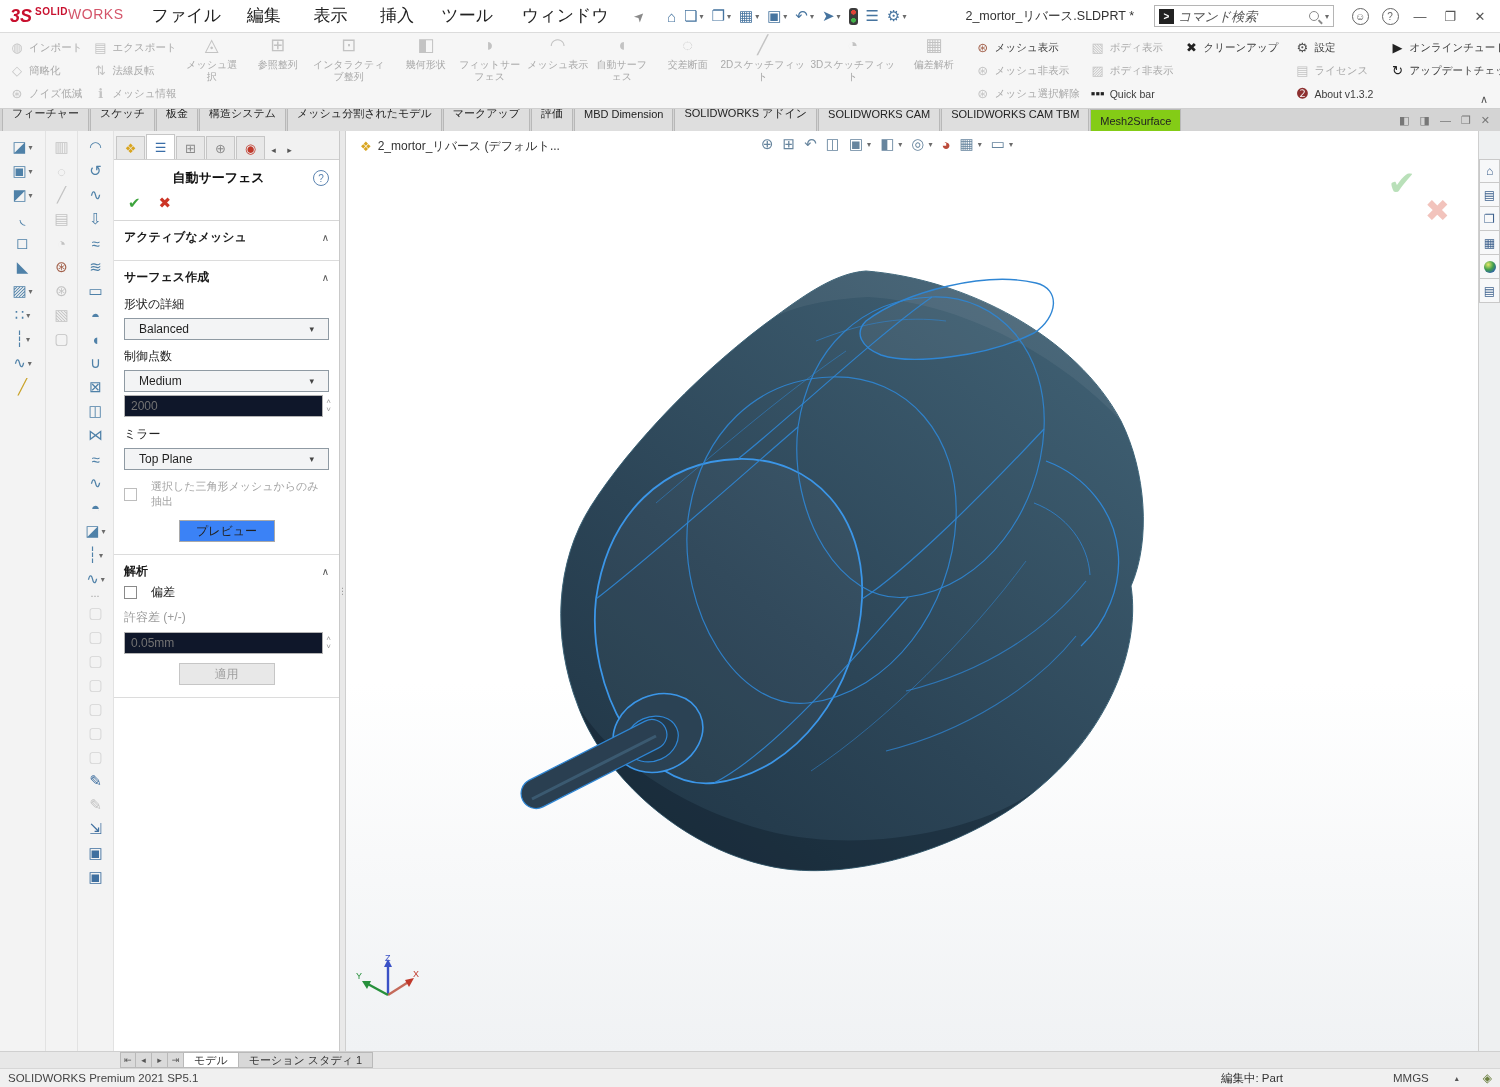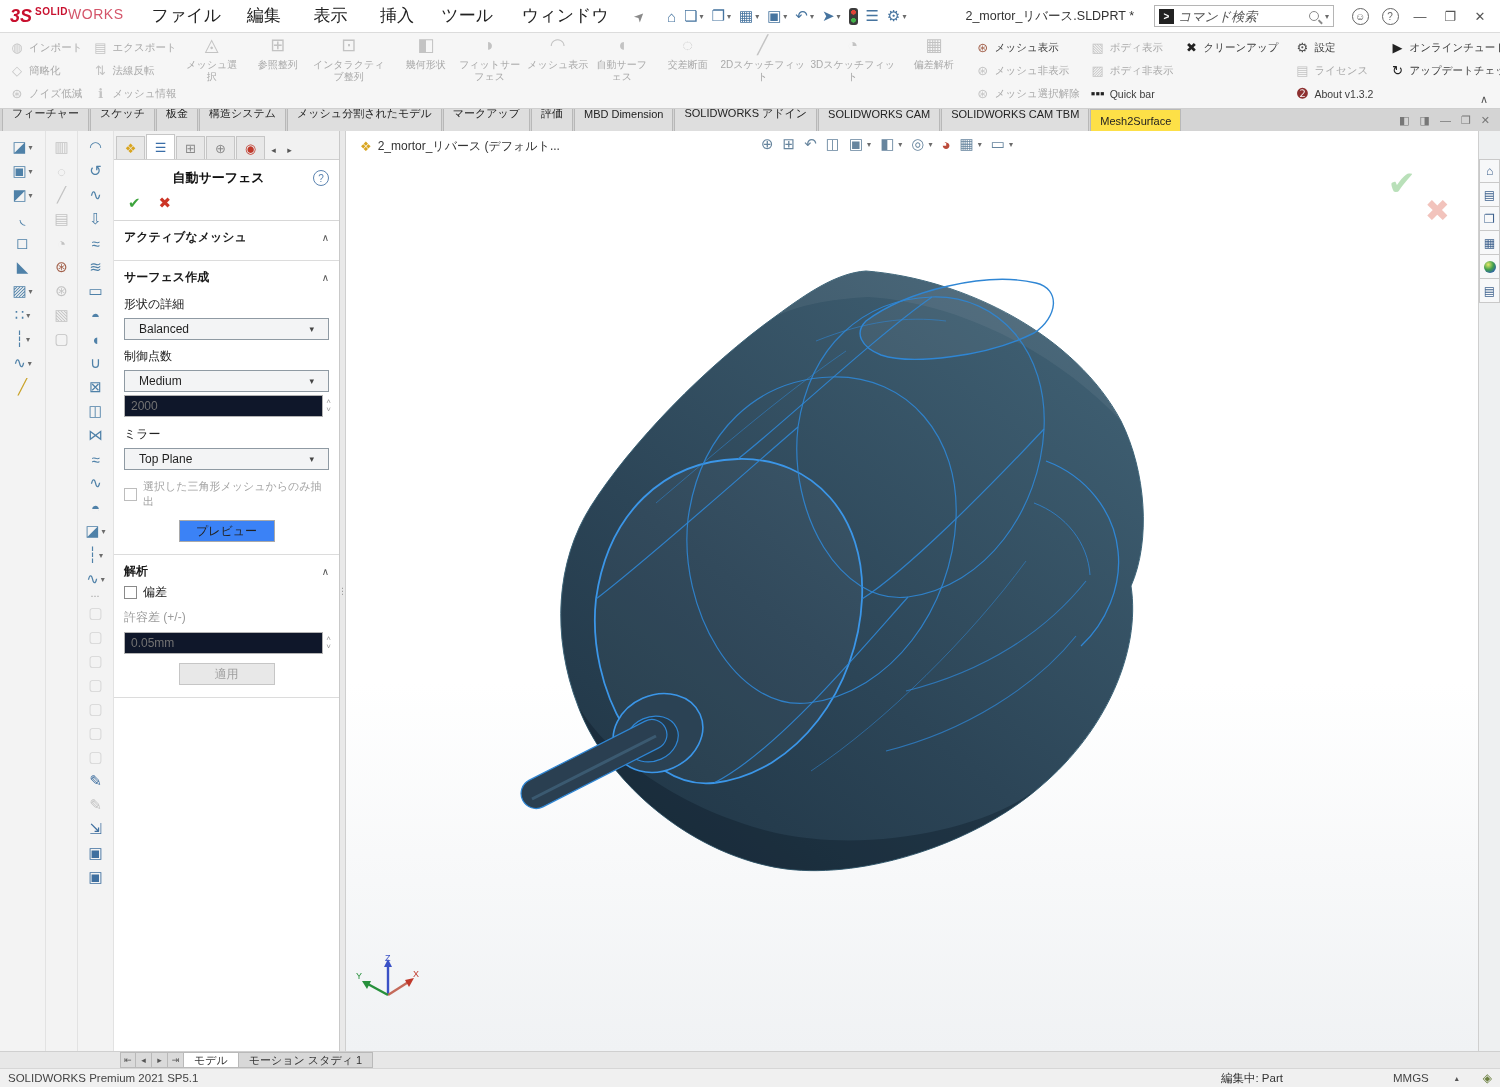--- a/index.html
+++ b/index.html
@@ -45,21 +45,21 @@
   .ric.icgear { color:#4d4d4d !important; }
   .ric.icabout { color:#8d3030 !important; }
   .rbig { width:56px; min-width:52px; display:flex; flex-direction:column; align-items:center; text-align:center; font-size:10px; line-height:11.5px; color:#3c3c3c; padding-top:4px; gap:3px; height:70px; }
   .rbig.dis { color:#a9a9a9; }
   .rbig .ric { font-size:18px; width:auto; }
   .ribbon-collapse { position:absolute; right:12px; bottom:2px; color:#555; font-size:11px; }
 
   
   .tabbar { height:22px; flex:0 0 22px; background:#d4d4d4; display:flex; align-items:flex-end; padding-left:2px; }
   .ctab { font-size:11px; padding:0 9px; background:#dedede; border:1px solid #b8b8b8; border-bottom:none; margin-right:1px; color:#222; height:36px; display:flex; align-items:center; white-space:nowrap; }
-  .ctab.active { background:#fde047; height:22px; }
+  .ctab.active { background:#84cc16; height:22px; }
   .tab-spacer { flex:1; }
   .tabctl { display:flex; align-items:center; gap:10px; padding-right:10px; font-size:11px; color:#777; height:22px; }
 
   
   .main { flex:1; display:flex; min-height:0; }
   .strips { display:flex; background:#f3f3f3; }
   .strip { display:flex; flex-direction:column; align-items:center; padding:4px 1px; border-right:1px solid #e2e2e2; }
   .strip1 { width:46px; }
   .strip2 { width:32px; }
   .strip3 { width:36px; }
@@ -91,21 +91,21 @@
   .pm-section { border-bottom:1px solid #dcdcdc; padding-bottom:10px; }
   .pm-sec-head { display:flex; justify-content:space-between; align-items:center; padding:8px 10px 4px; font-weight:bold; color:#1a1a1a; font-size:12px; }
   .pm-caret { color:#555; font-size:10px; font-weight:normal; }
   .pm-label { padding:6px 10px 3px; color:#222; }
   .pm-label.dis { color:#9b9b9b; }
   .pm-select { margin:2px 10px; height:22px; border:1px solid #8f9aa3; background:#f3f4f5; display:flex; align-items:center; justify-content:space-between; padding:0 14px; color:#1f1f1f; }
   .pm-select .sel-caret { font-size:9px; color:#444; }
   .pm-spin { margin:3px 8px 3px 10px; display:flex; align-items:stretch; }
   .pm-spin .val { flex:1; height:22px; border:1px solid #b4b4b4; background:#0f172a; color:#737373; display:flex; align-items:center; padding:0 6px; }
   .spinbtns { display:flex; flex-direction:column; justify-content:center; color:#9a9a9a; font-size:8px; line-height:8px; padding-left:3px; }
-  .pm-check { display:flex; align-items:center; gap:6px; padding:7px 10px 2px; color:#222; }
+  .pm-check { display:flex; align-items:center; gap:14px; padding:7px 10px 2px; color:#222; }
   .pm-check .box { width:13px; height:13px; border:1px solid #8a8a8a; background:#fff; flex:0 0 13px; }
   .pm-check.dis { color:#a3a3a3; }
   .pm-check.dis .box { border-color:#bdbdbd; }
   .pm-btn { margin:9px auto 2px; width:96px; height:22px; border:1px solid #a9a9a9; background:#3b82f6; display:flex; align-items:center; justify-content:center; color:#222; }
   .pm-btn.dis { color:#9e9e9e; border-color:#c6c6c6; background:#e8e8e8; }
 
   .splitter { width:6px; flex:0 0 6px; background:#e9e9e9; border-right:1px solid #cfcfcf; display:flex; align-items:center; justify-content:center; color:#9a9a9a; font-size:9px; }
 
   
   .viewport { flex:1; position:relative; background:linear-gradient(#ffffff 60%, #f0f2f4); overflow:hidden; min-width:0; }

